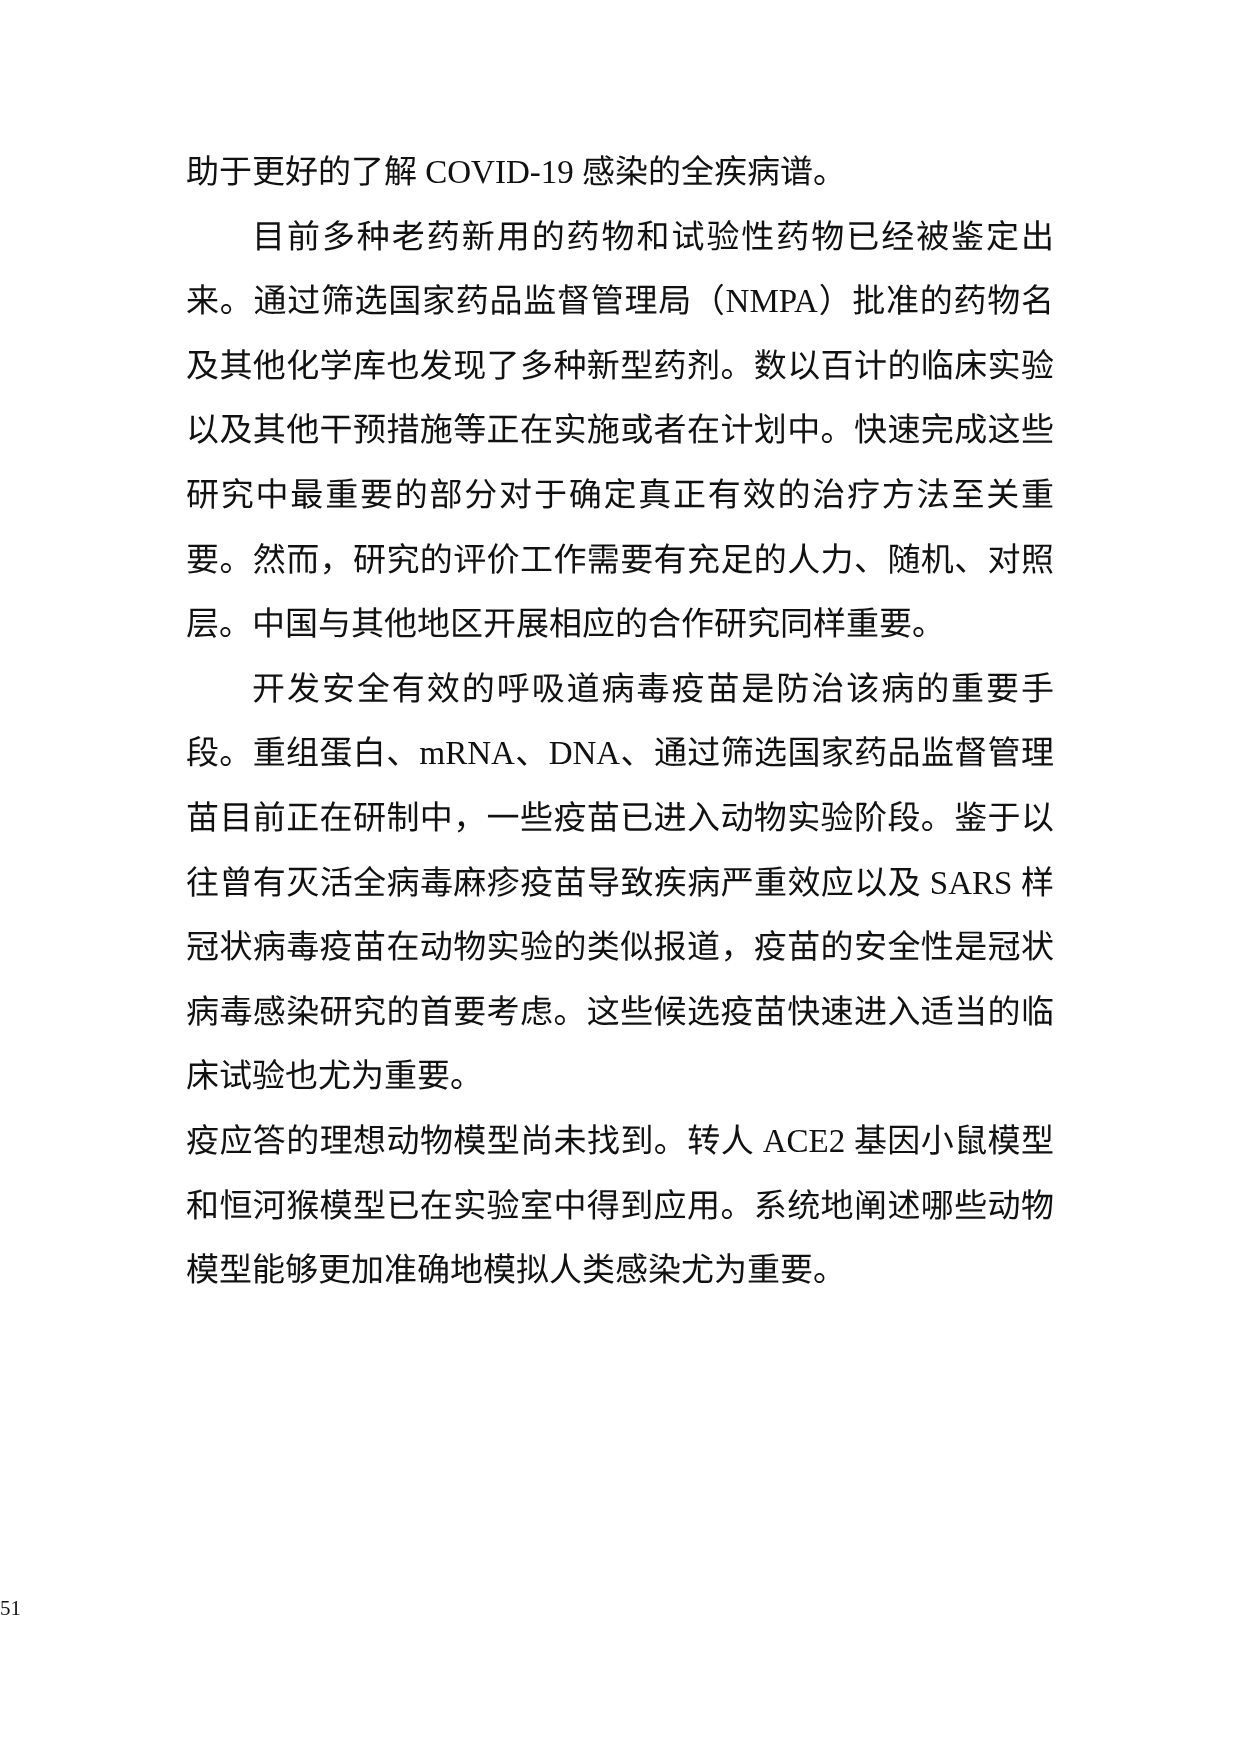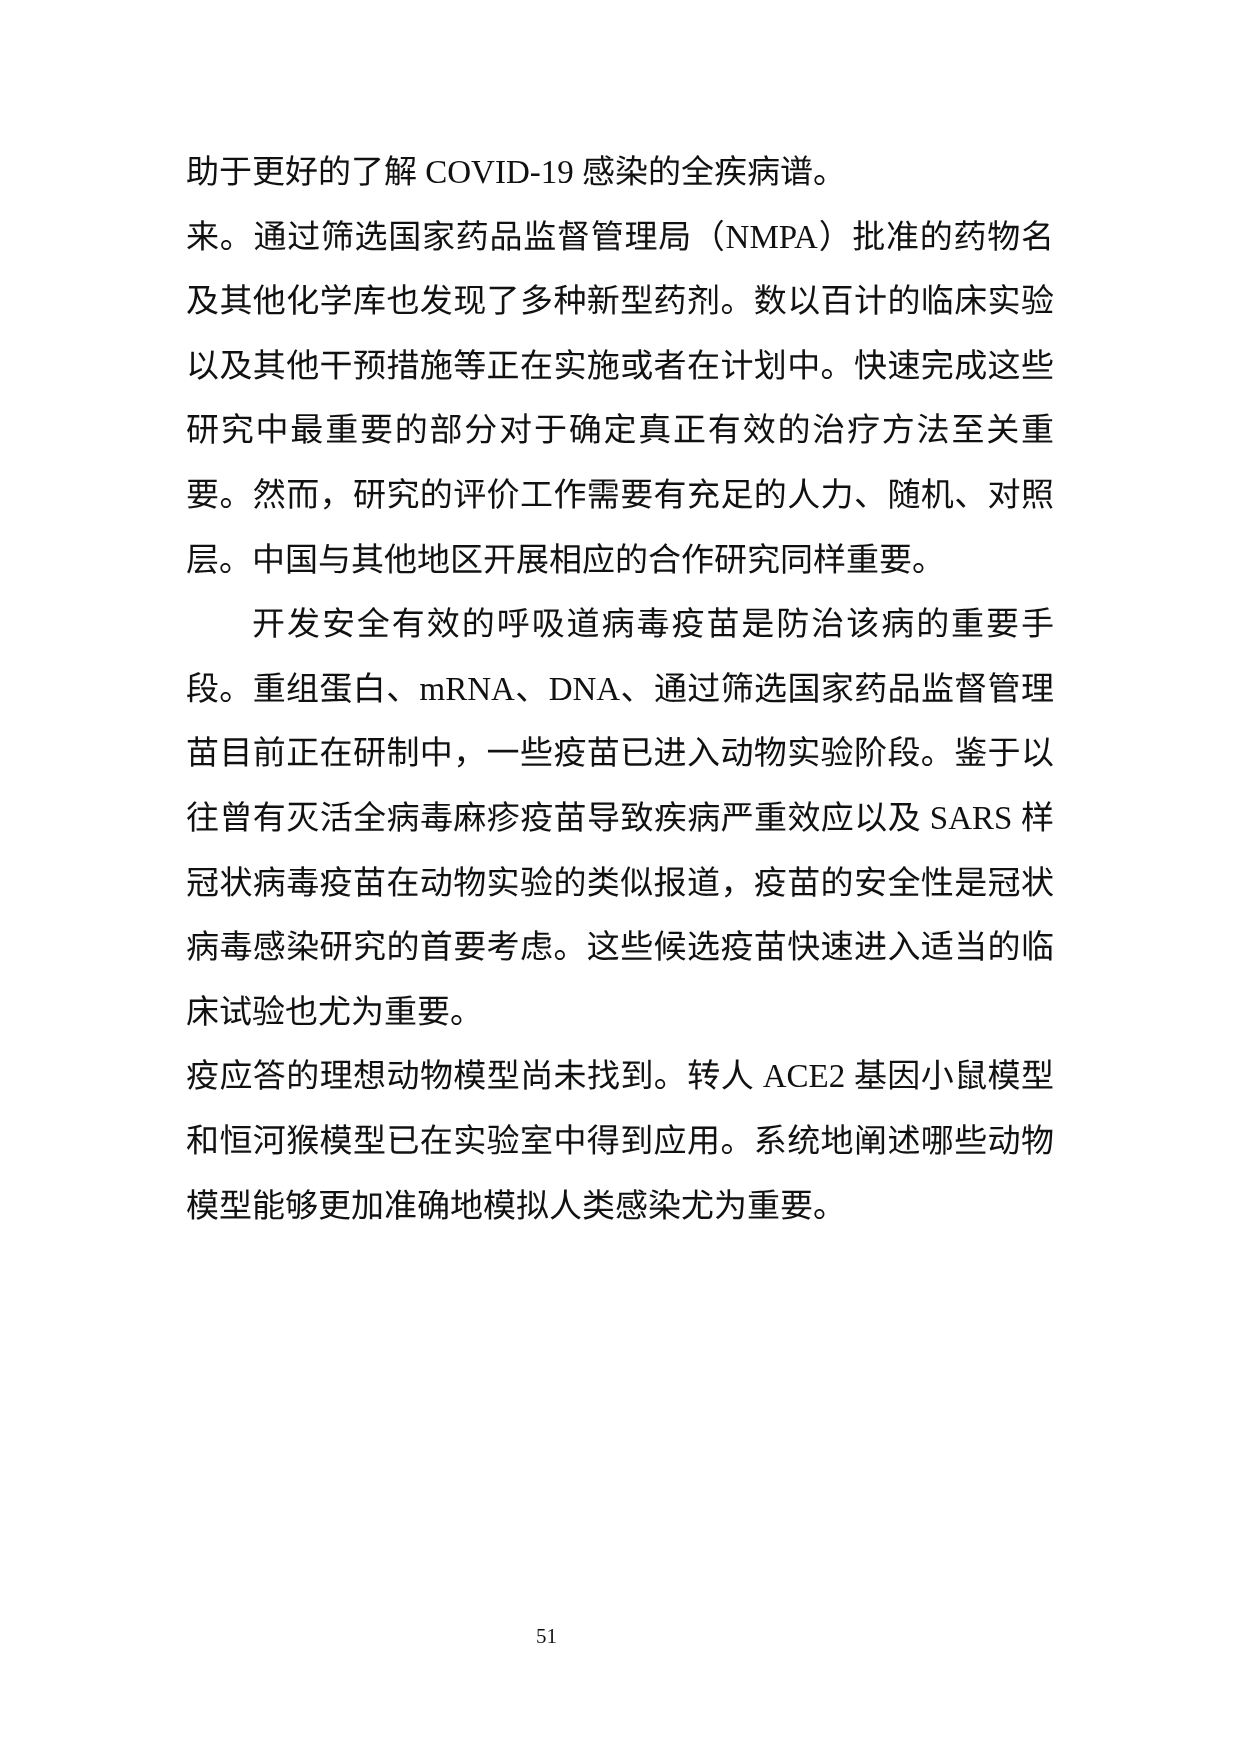--- a/index.html
+++ b/index.html
@@ -40,34 +40,33 @@
   }
   .line.para-end {
     text-align: left;
     text-align-last: left;
   }
   .page-number {
     position: absolute;
     left: 0;
     top: 1594px;
     width: 1093px;
-    text-align: center;
     font-size: 21px;
     line-height: 28px;
     color: #111111;
-    margin-top: 28px;
   }
 </style>
 </head>
 <body>
 
 <div class="page">
 
   <div class="text-block">
     <div class="line para-end">助于更好的了解 COVID-19 感染的全疾病谱。</div>
+    <div class="line para-start">目前多种老药新用的药物和试验性药物已经被鉴定出</div>
     <div class="line">来。通过筛选国家药品监督管理局（NMPA）批准的药物名录</div>
     <div class="line">及其他化学库也发现了多种新型药剂。数以百计的临床实验</div>
     <div class="line">以及其他干预措施等正在实施或者在计划中。快速完成这些</div>
     <div class="line">研究中最重要的部分对于确定真正有效的治疗方法至关重</div>
     <div class="line">要。然而，研究的评价工作需要有充足的人力、随机、对照</div>
     <div class="line para-end">层。中国与其他地区开展相应的合作研究同样重要。</div>
     <div class="line para-start">开发安全有效的呼吸道病毒疫苗是防治该病的重要手</div>
     <div class="line">段。重组蛋白、mRNA、DNA、通过筛选国家药品监督管理局</div>
     <div class="line">苗目前正在研制中，一些疫苗已进入动物实验阶段。鉴于以</div>
     <div class="line">往曾有灭活全病毒麻疹疫苗导致疾病严重效应以及 SARS 样</div>

